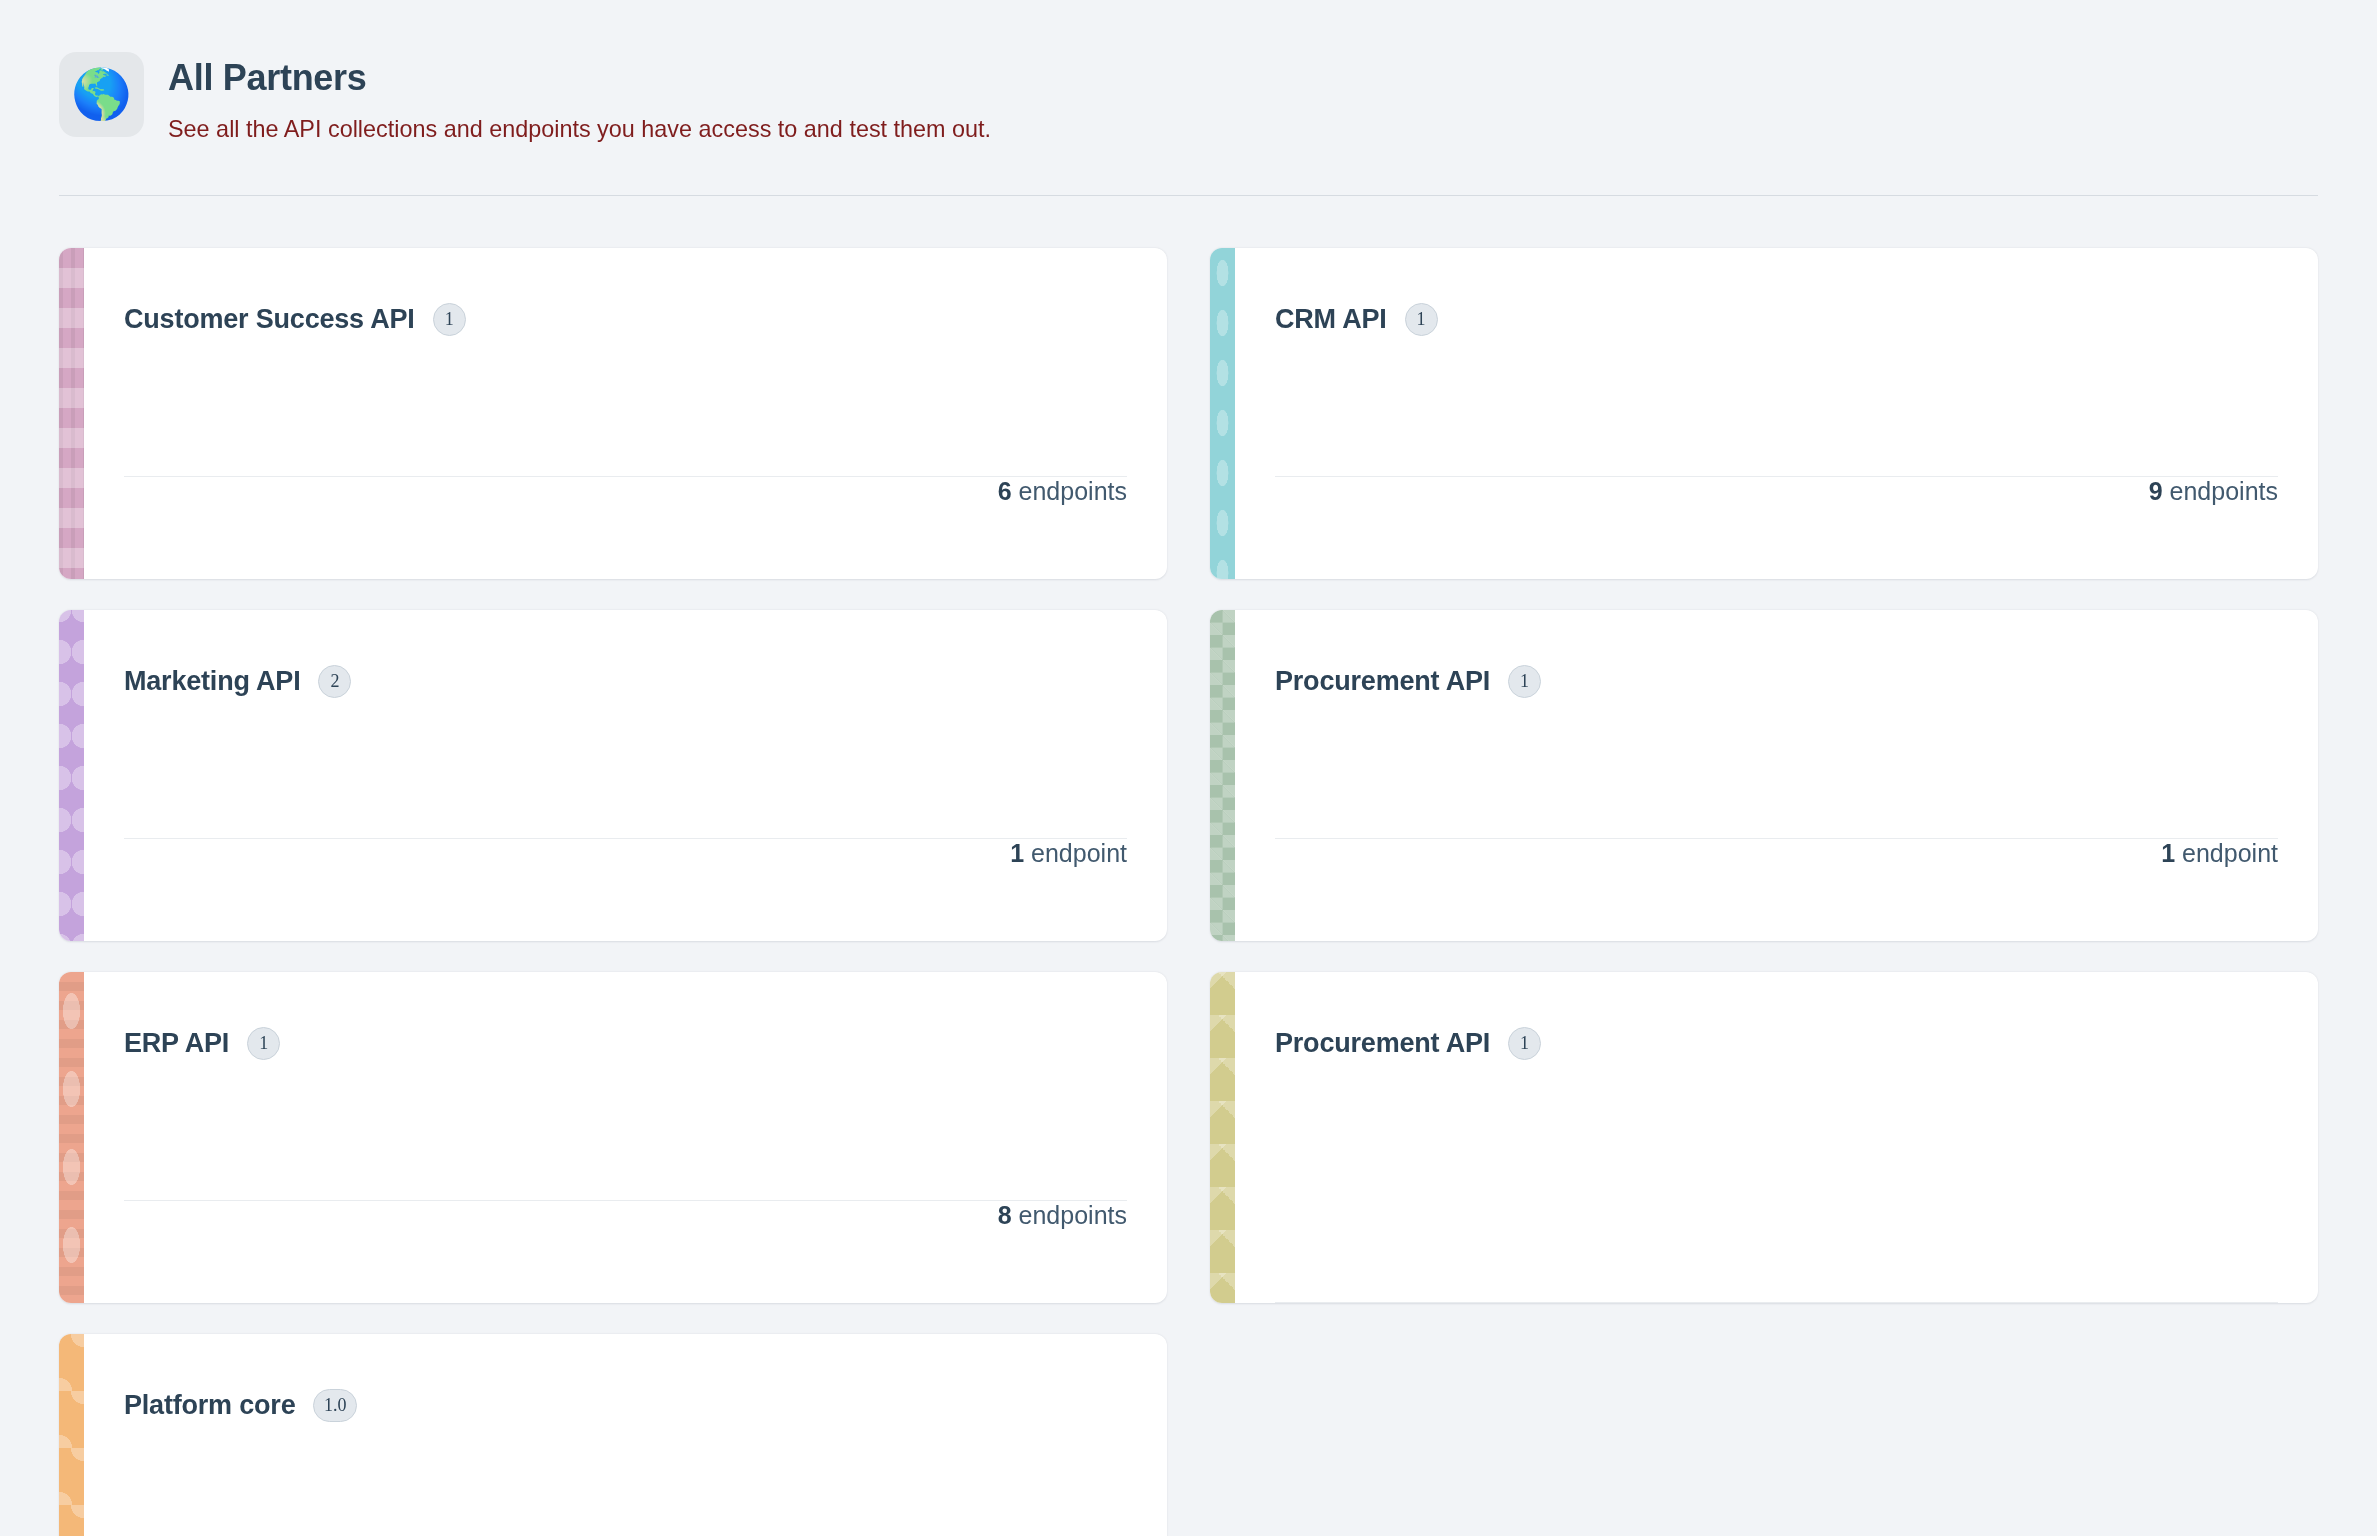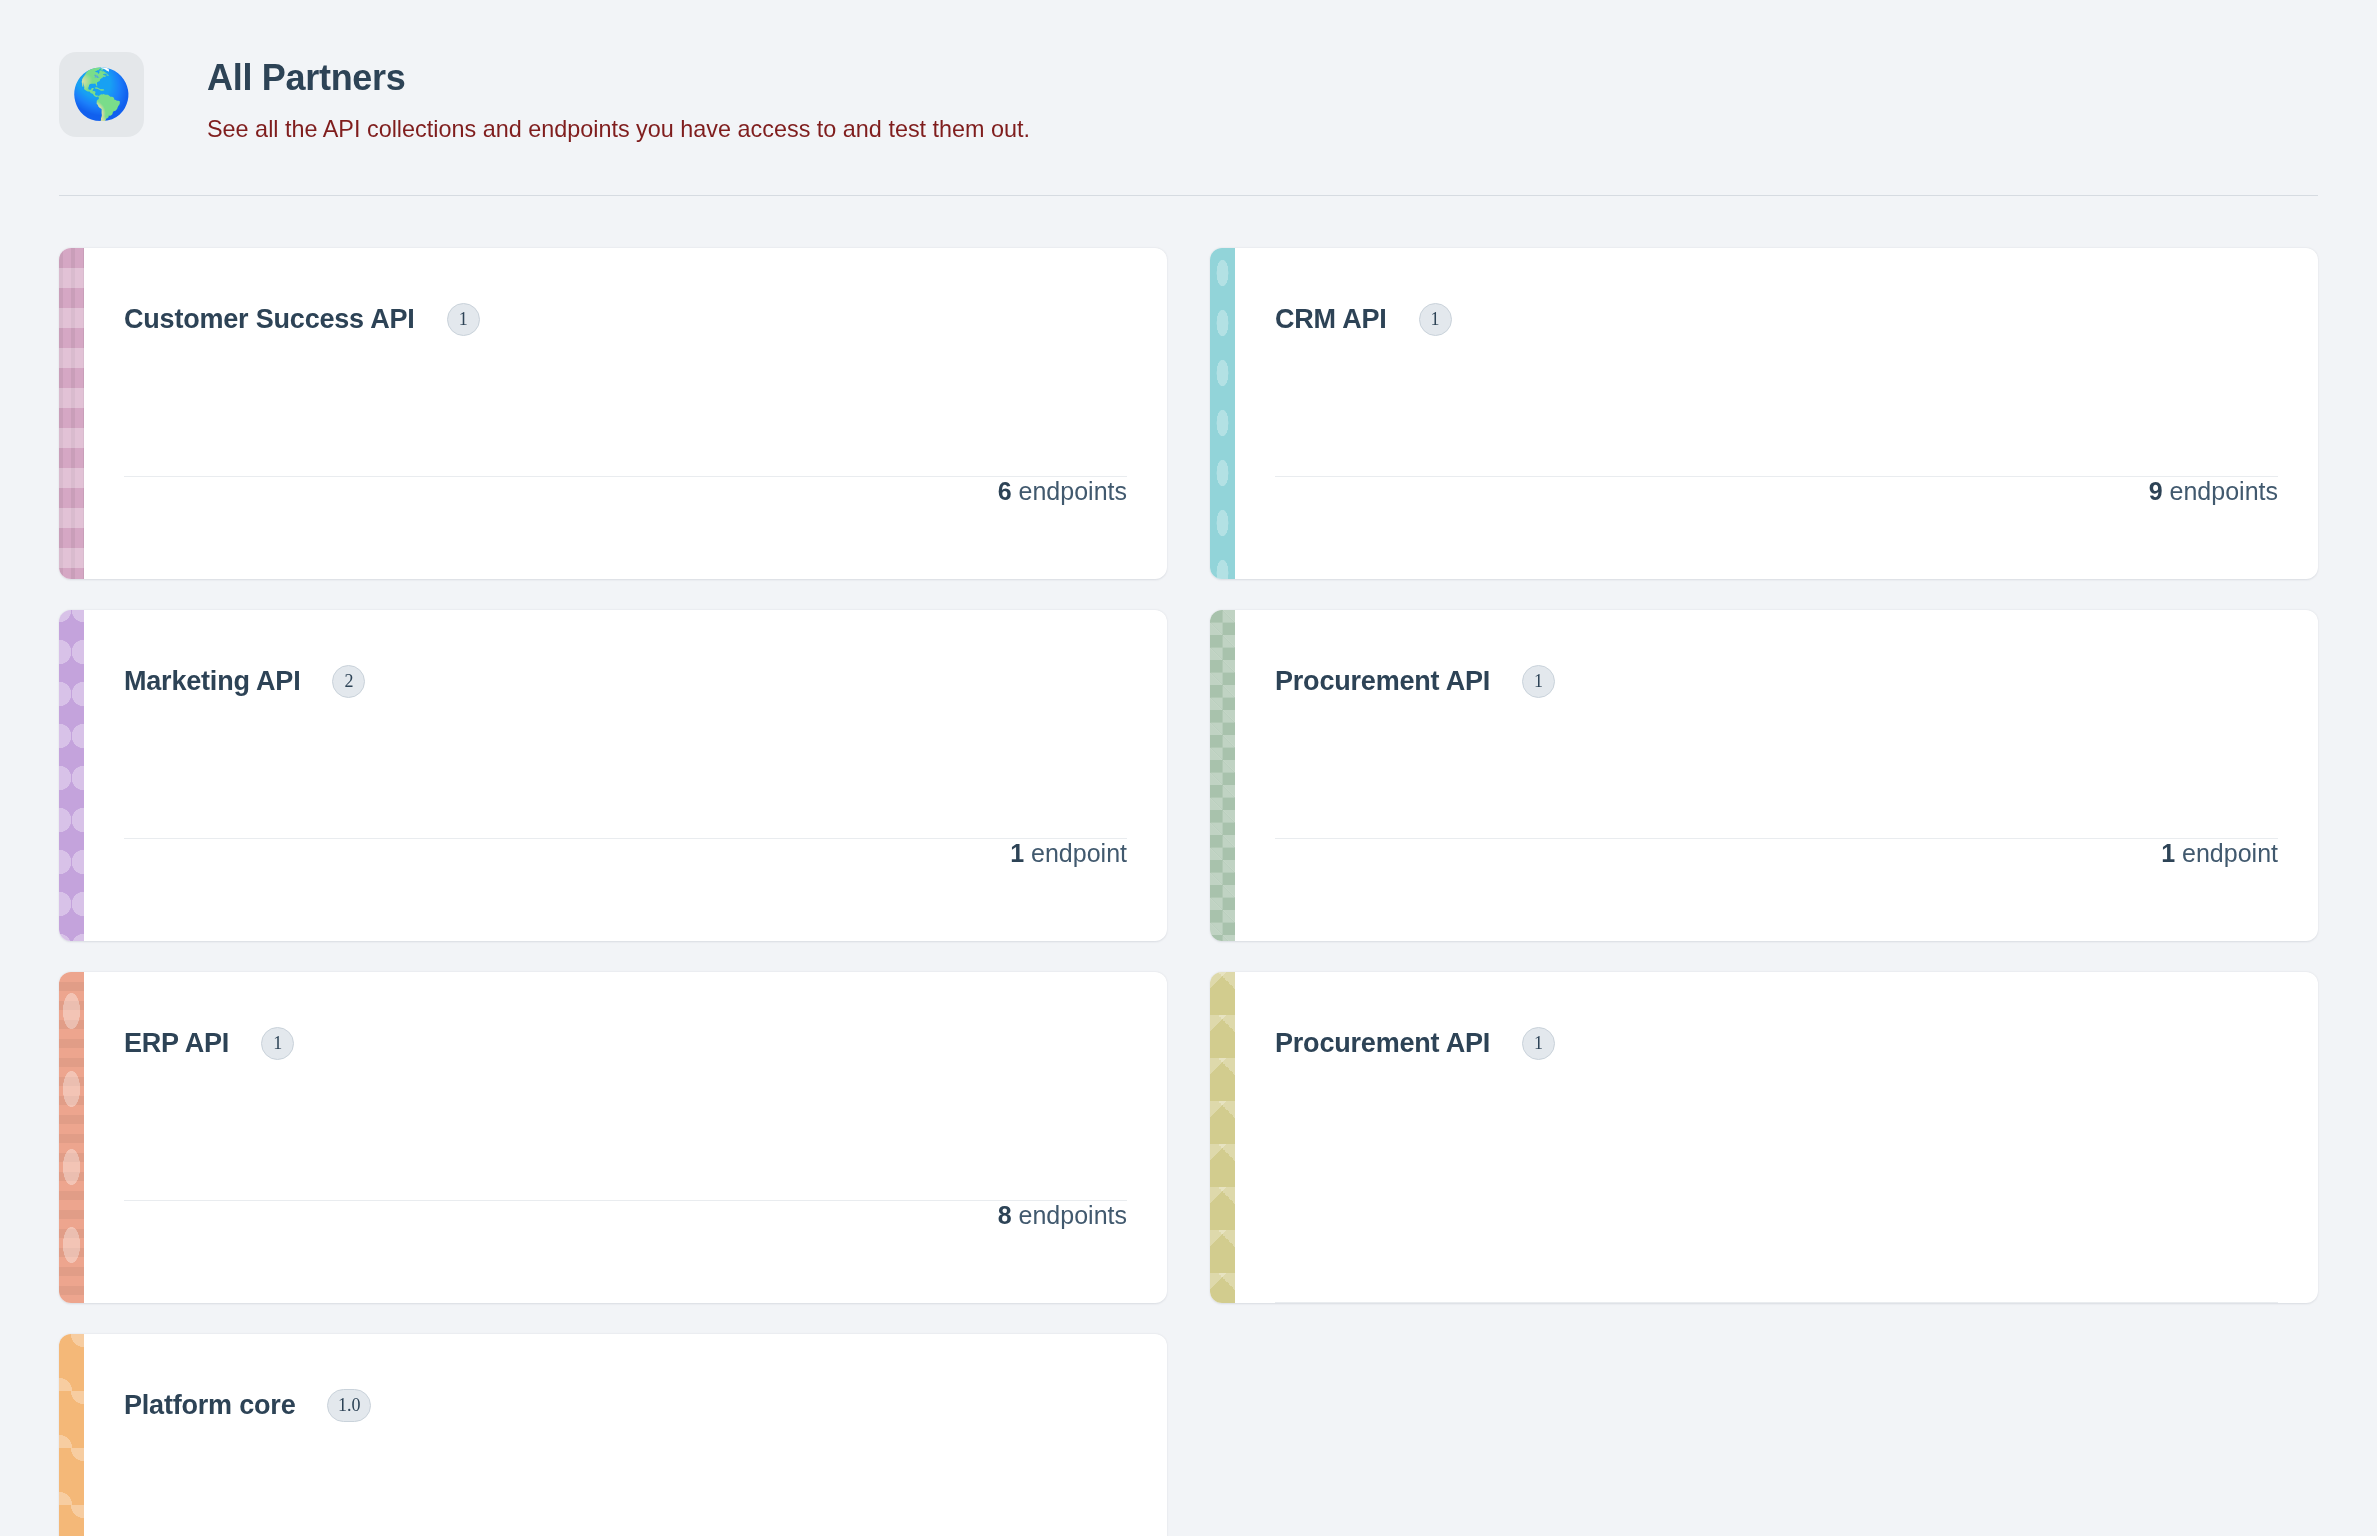--- a/index.html
+++ b/index.html
@@ -24,21 +24,21 @@
     height: 85px;
     border-radius: 17.3px;
     background: #e4e7ea;
     display: flex;
     align-items: center;
     justify-content: center;
     font-size: 49px;
     line-height: 1;
     flex: 0 0 auto;
   }
-  .header-text { padding-top: 5.2px; margin-left: 39px; }
+  .header-text { padding-top: 5.2px; }
   .page-title {
     font-size: 36px;
     font-weight: bold;
     color: #2d4356;
     letter-spacing: -0.3px;
     line-height: 1.15;
   }
   .page-subtitle {
     margin-top: 15.6px;
     font-size: 23.4px;
@@ -81,21 +81,21 @@
     flex: 1 1 auto;
     display: flex;
     flex-direction: column;
     padding: 52px 40px 0 40px;
     min-width: 0;
   }
 
   .card-head {
     display: flex;
     align-items: center;
-    gap: 32px;
+    gap: 18px;
     height: 38px;
   }
   .card-title {
     font-size: 27px;
     font-weight: bold;
     color: #2d4356;
     letter-spacing: -0.2px;
     white-space: nowrap;
   }
   .card-badge {

